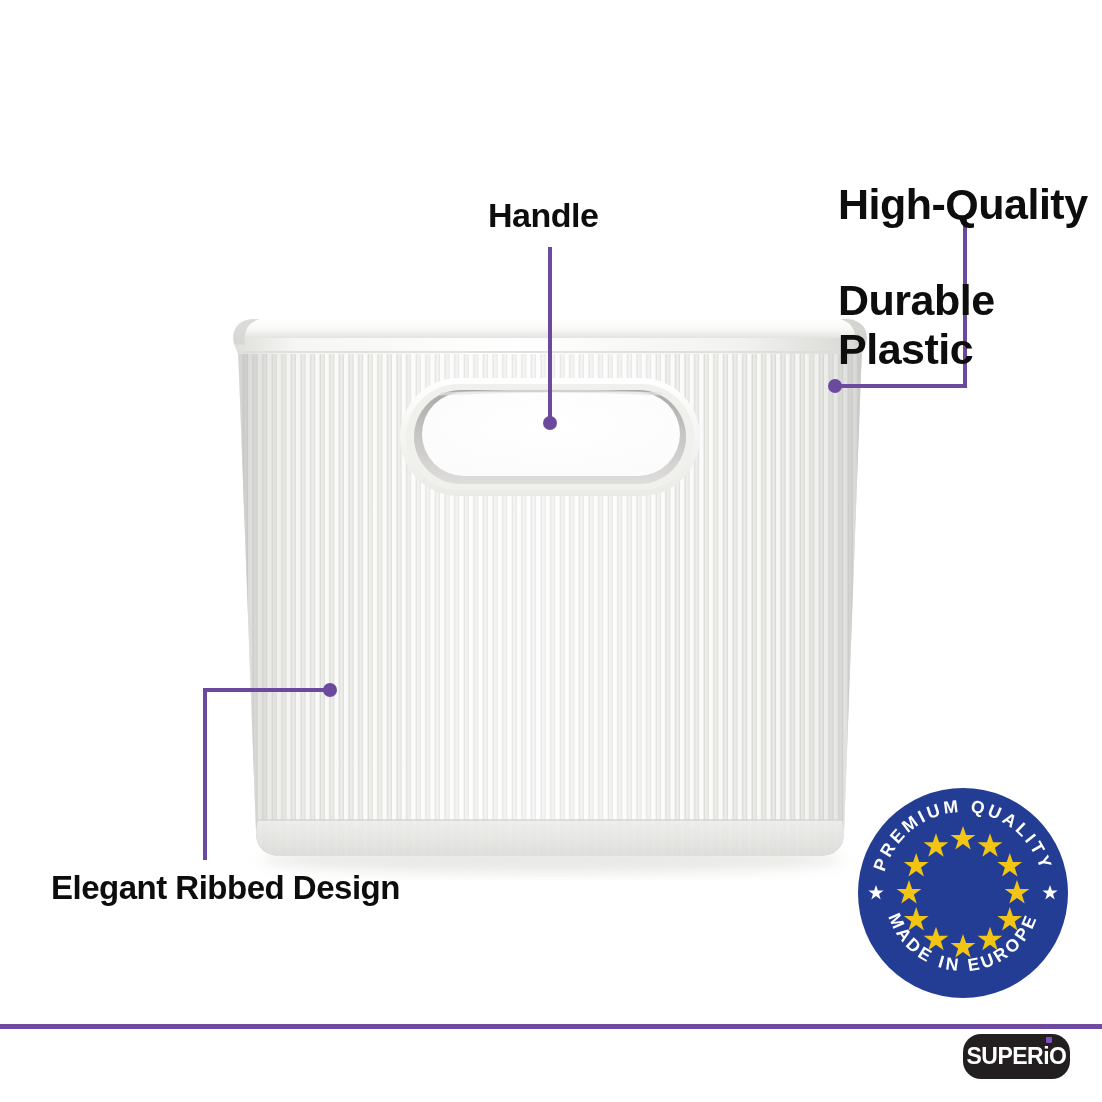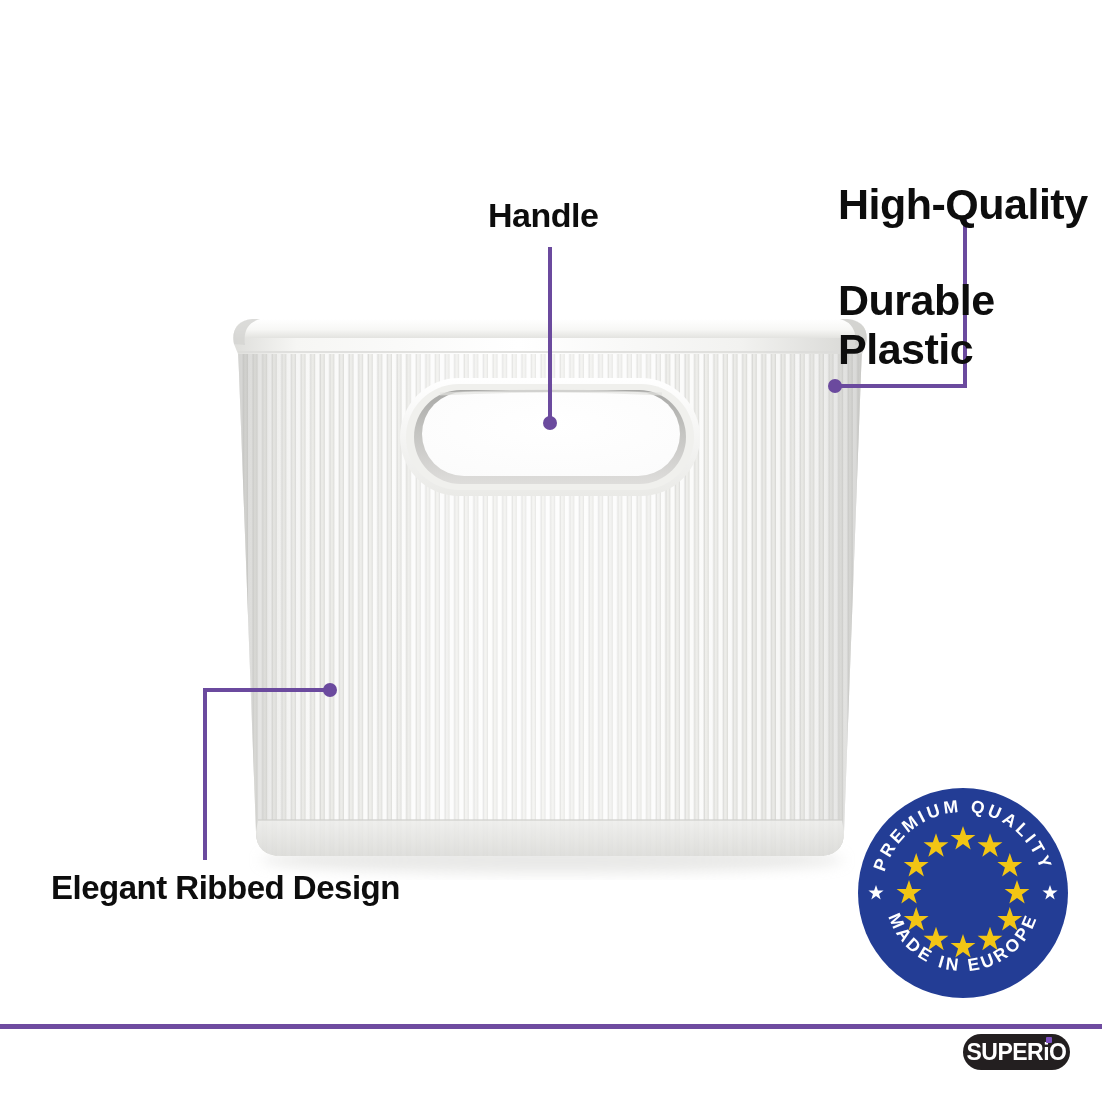--- a/index.html
+++ b/index.html
@@ -68,21 +68,21 @@
   
   #footer-rule{
     position:absolute;
     left:0;top:1024px;
     width:1102px;height:5px;
     background:#6f4ba0;
   }
   #brand-logo{
     position:absolute;
     left:963px;top:1034px;
-    width:107px;height:36px;
+    width:107px;height:45px;
     background:#231f20;
     border-radius:18px;
     display:flex;align-items:center;justify-content:center;
   }
   #brand-logo-text{
     position:relative;
     color:#ffffff;
     font-size:23px;
     font-weight:bold;
     letter-spacing:-0.5px;

